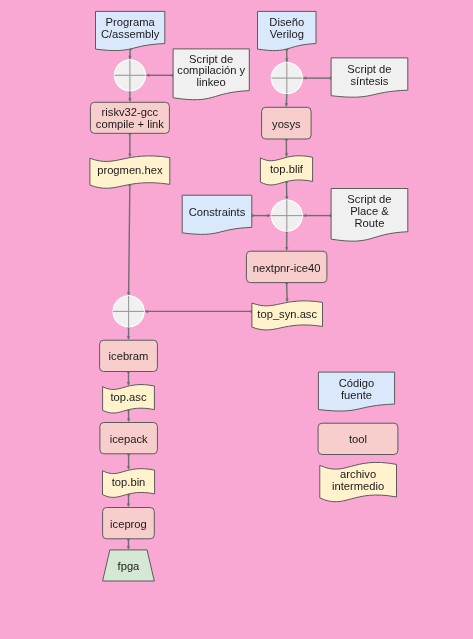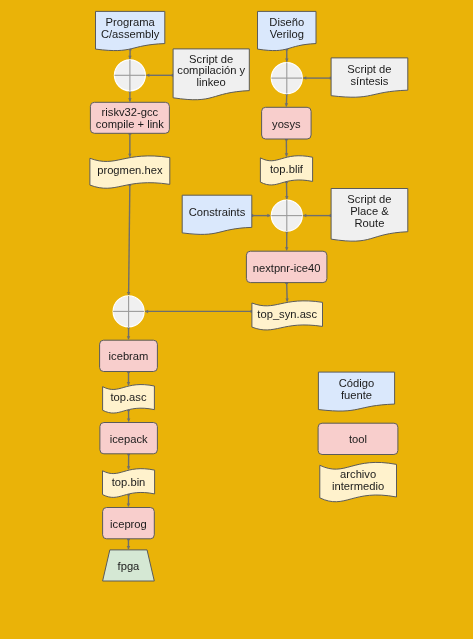--- a/index.html
+++ b/index.html
@@ -1,18 +1,18 @@
 <!DOCTYPE html>
 <html><head>
 <meta charset="utf-8">
 <title>Flujo de desarrollo FPGA</title>
 <style>
   html,body{margin:0;padding:0;background:#000000;width:473px;height:639px;overflow:hidden;}
   body{font-family:"Liberation Sans",sans-serif;}
-  #stage{position:relative;width:473px;height:639px;background:#eab308;}
+  #stage{position:relative;width:473px;height:639px;background:#f9a8d4;}
   #diagram{position:absolute;left:0;top:0;}
   text{font-family:"Liberation Sans",sans-serif;font-size:11.2px;fill:#1a1a1a;text-anchor:middle;}
 </style>
 </head>
 <body>
 
 <div id="stage">
   <svg id="diagram" width="473" height="639" viewBox="0 0 473 639" xmlns="http://www.w3.org/2000/svg">
     <g id="edges-layer">
         <g>

